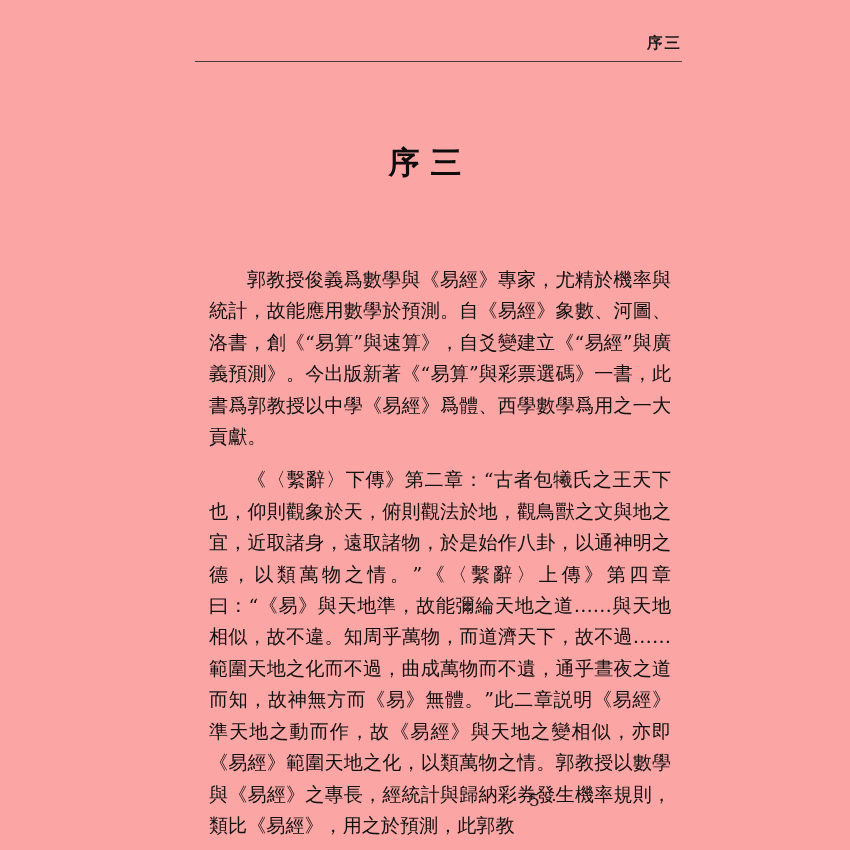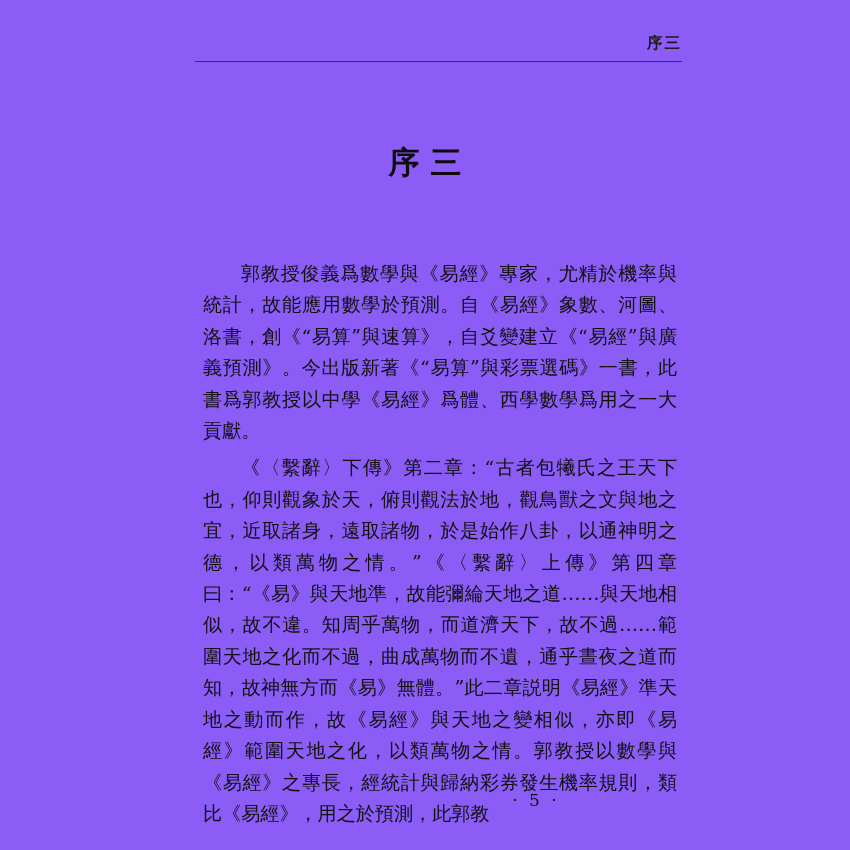--- a/index.html
+++ b/index.html
@@ -12,21 +12,21 @@
     height: 850px;
     position: relative;
     font-family: "DejaVu Serif", "Liberation Serif", serif;
     color: #111111;
     overflow: hidden;
   }
 
   .page {
     position: absolute;
     inset: 0;
-    background: #8b5cf6;
+    background: #fca5a5;
   }
 
   
   .header-area {
     position: absolute;
     left: 195px;
     top: 30px;
     width: 487px;
     height: 34px;
   }
@@ -68,21 +68,21 @@
   }
 
   
   .body-block {
     position: absolute;
     left: 197px;
     top: 252px;
     width: 486px;
   }
   .para {
-    margin: 6px;
+    margin: 12px;
     font-size: 19.1px;
     line-height: 31.4px;
     text-align: justify;
     text-align-last: left;
     text-justify: inter-character;
     letter-spacing: 0px;
     word-break: break-all;
     text-indent: 38px;
     color: #101010;
     font-family: "DejaVu Serif", "Liberation Serif", serif;

